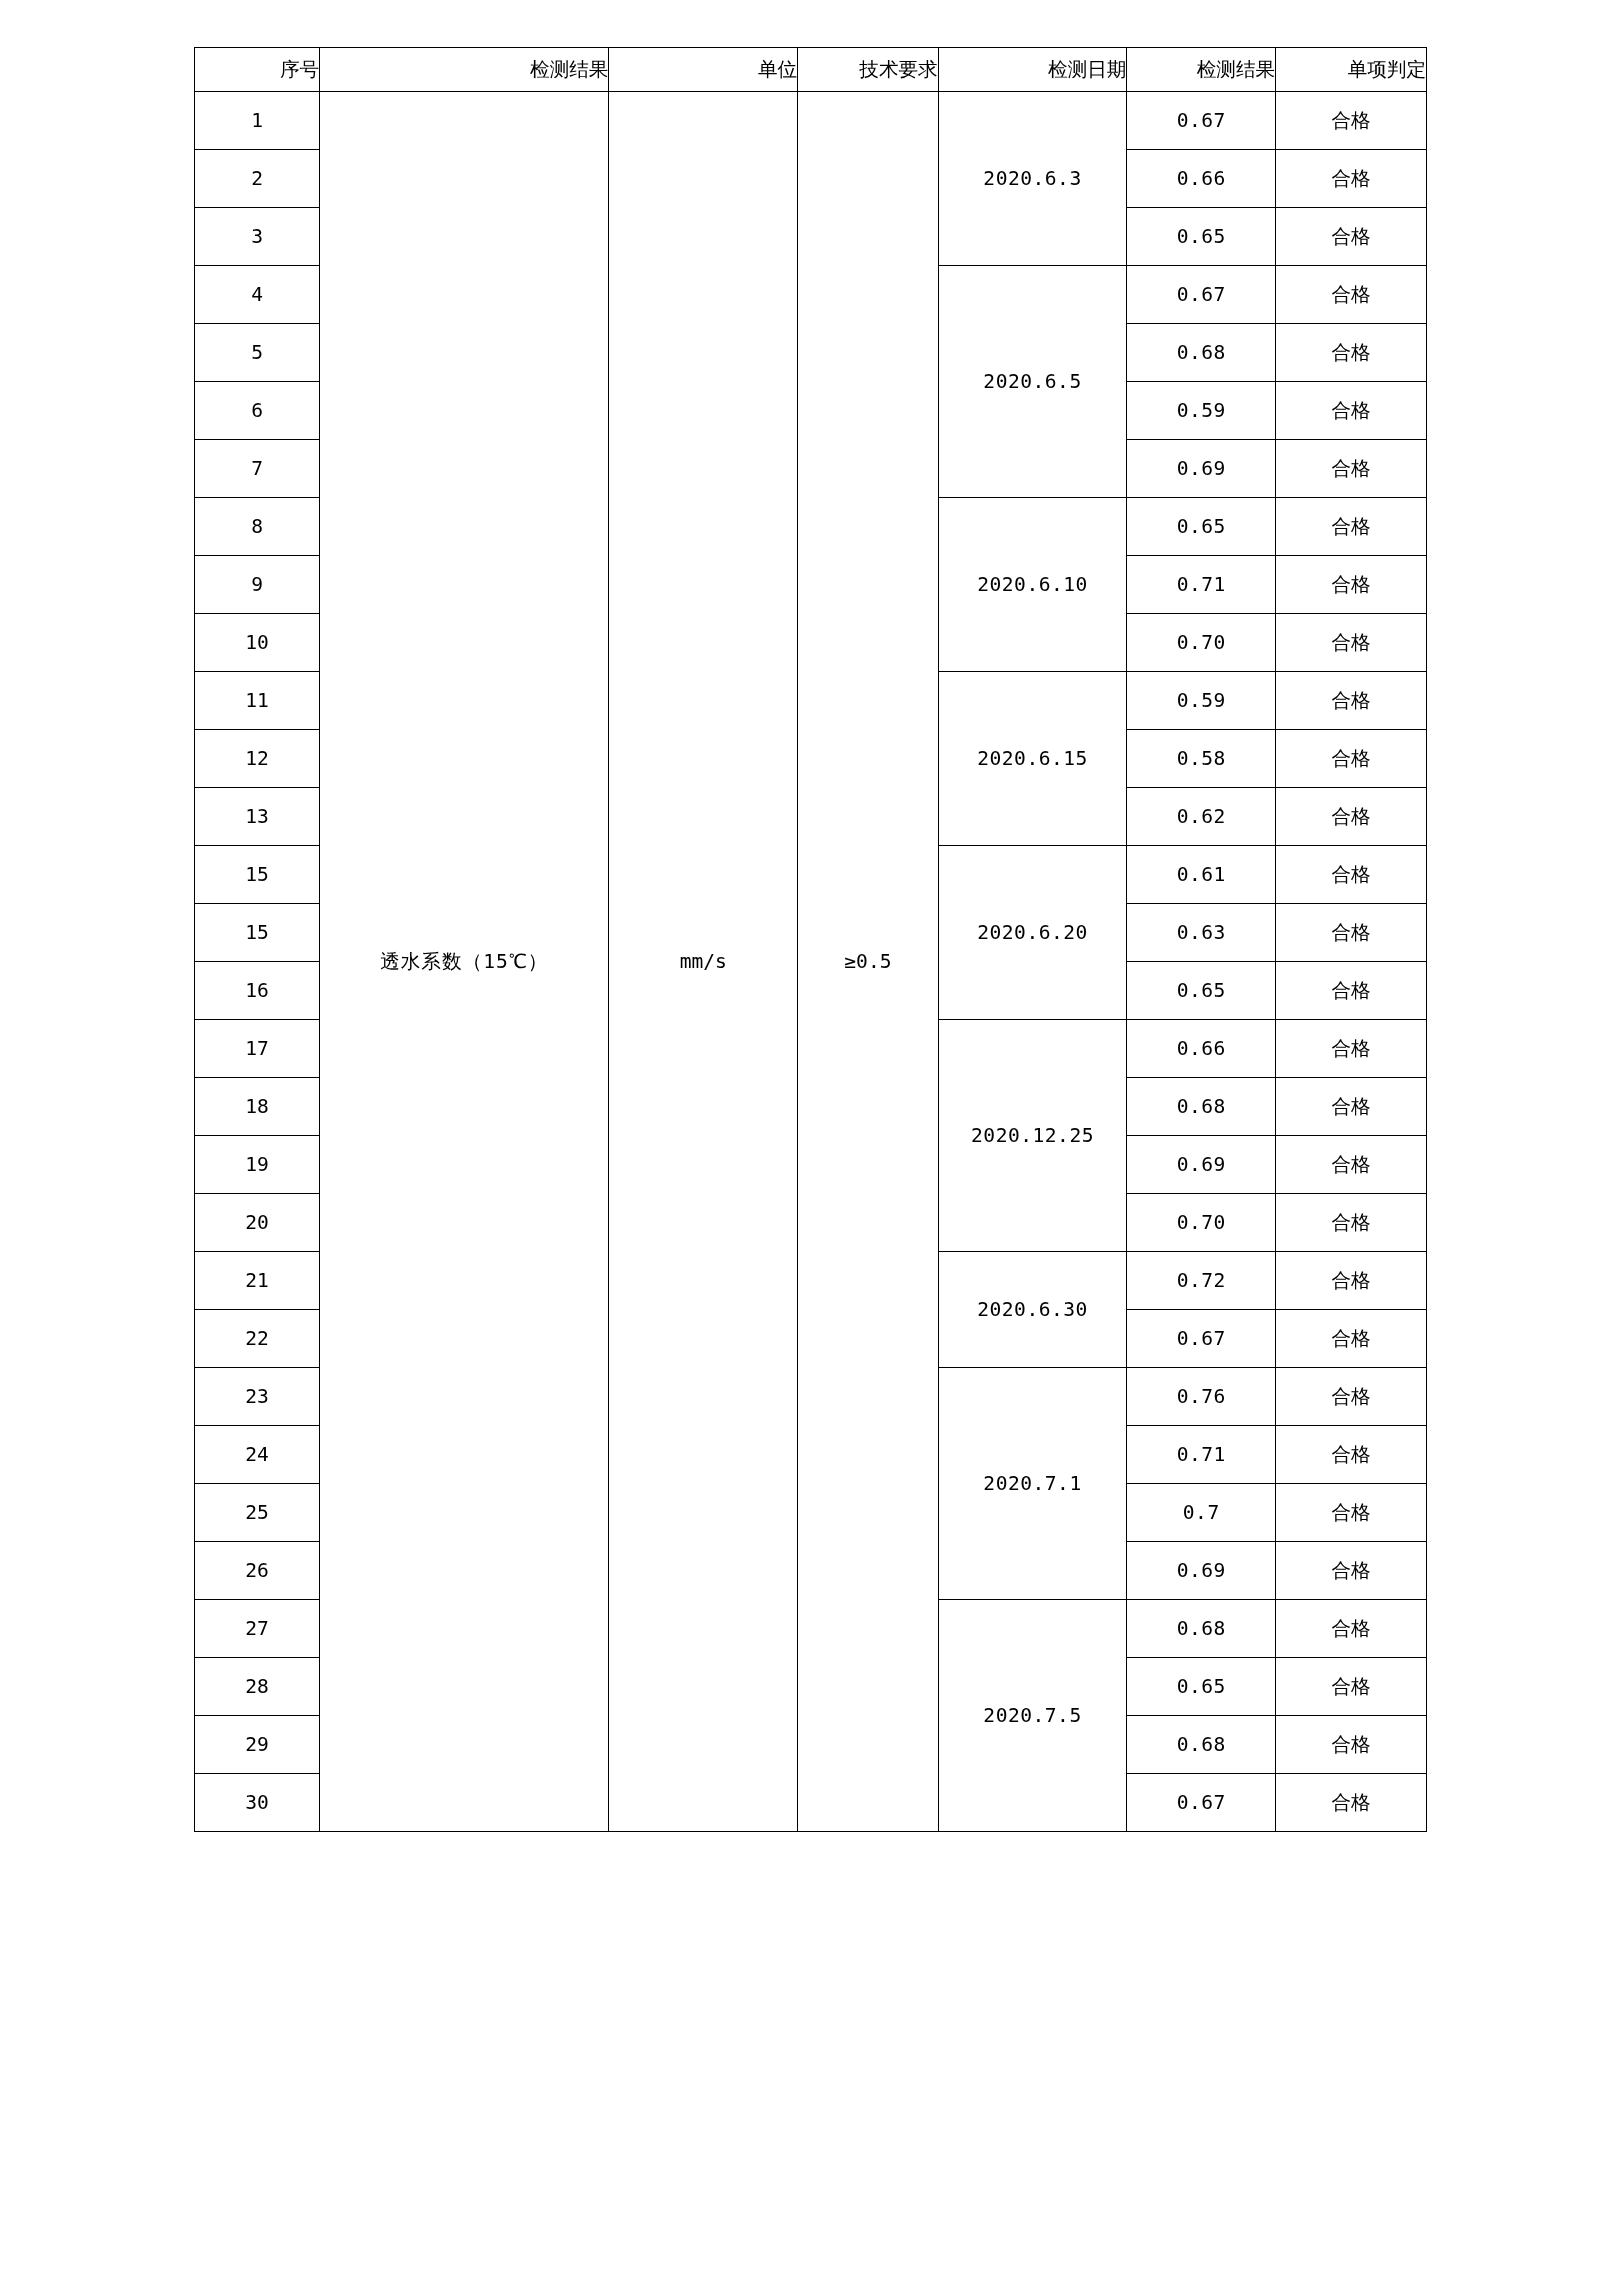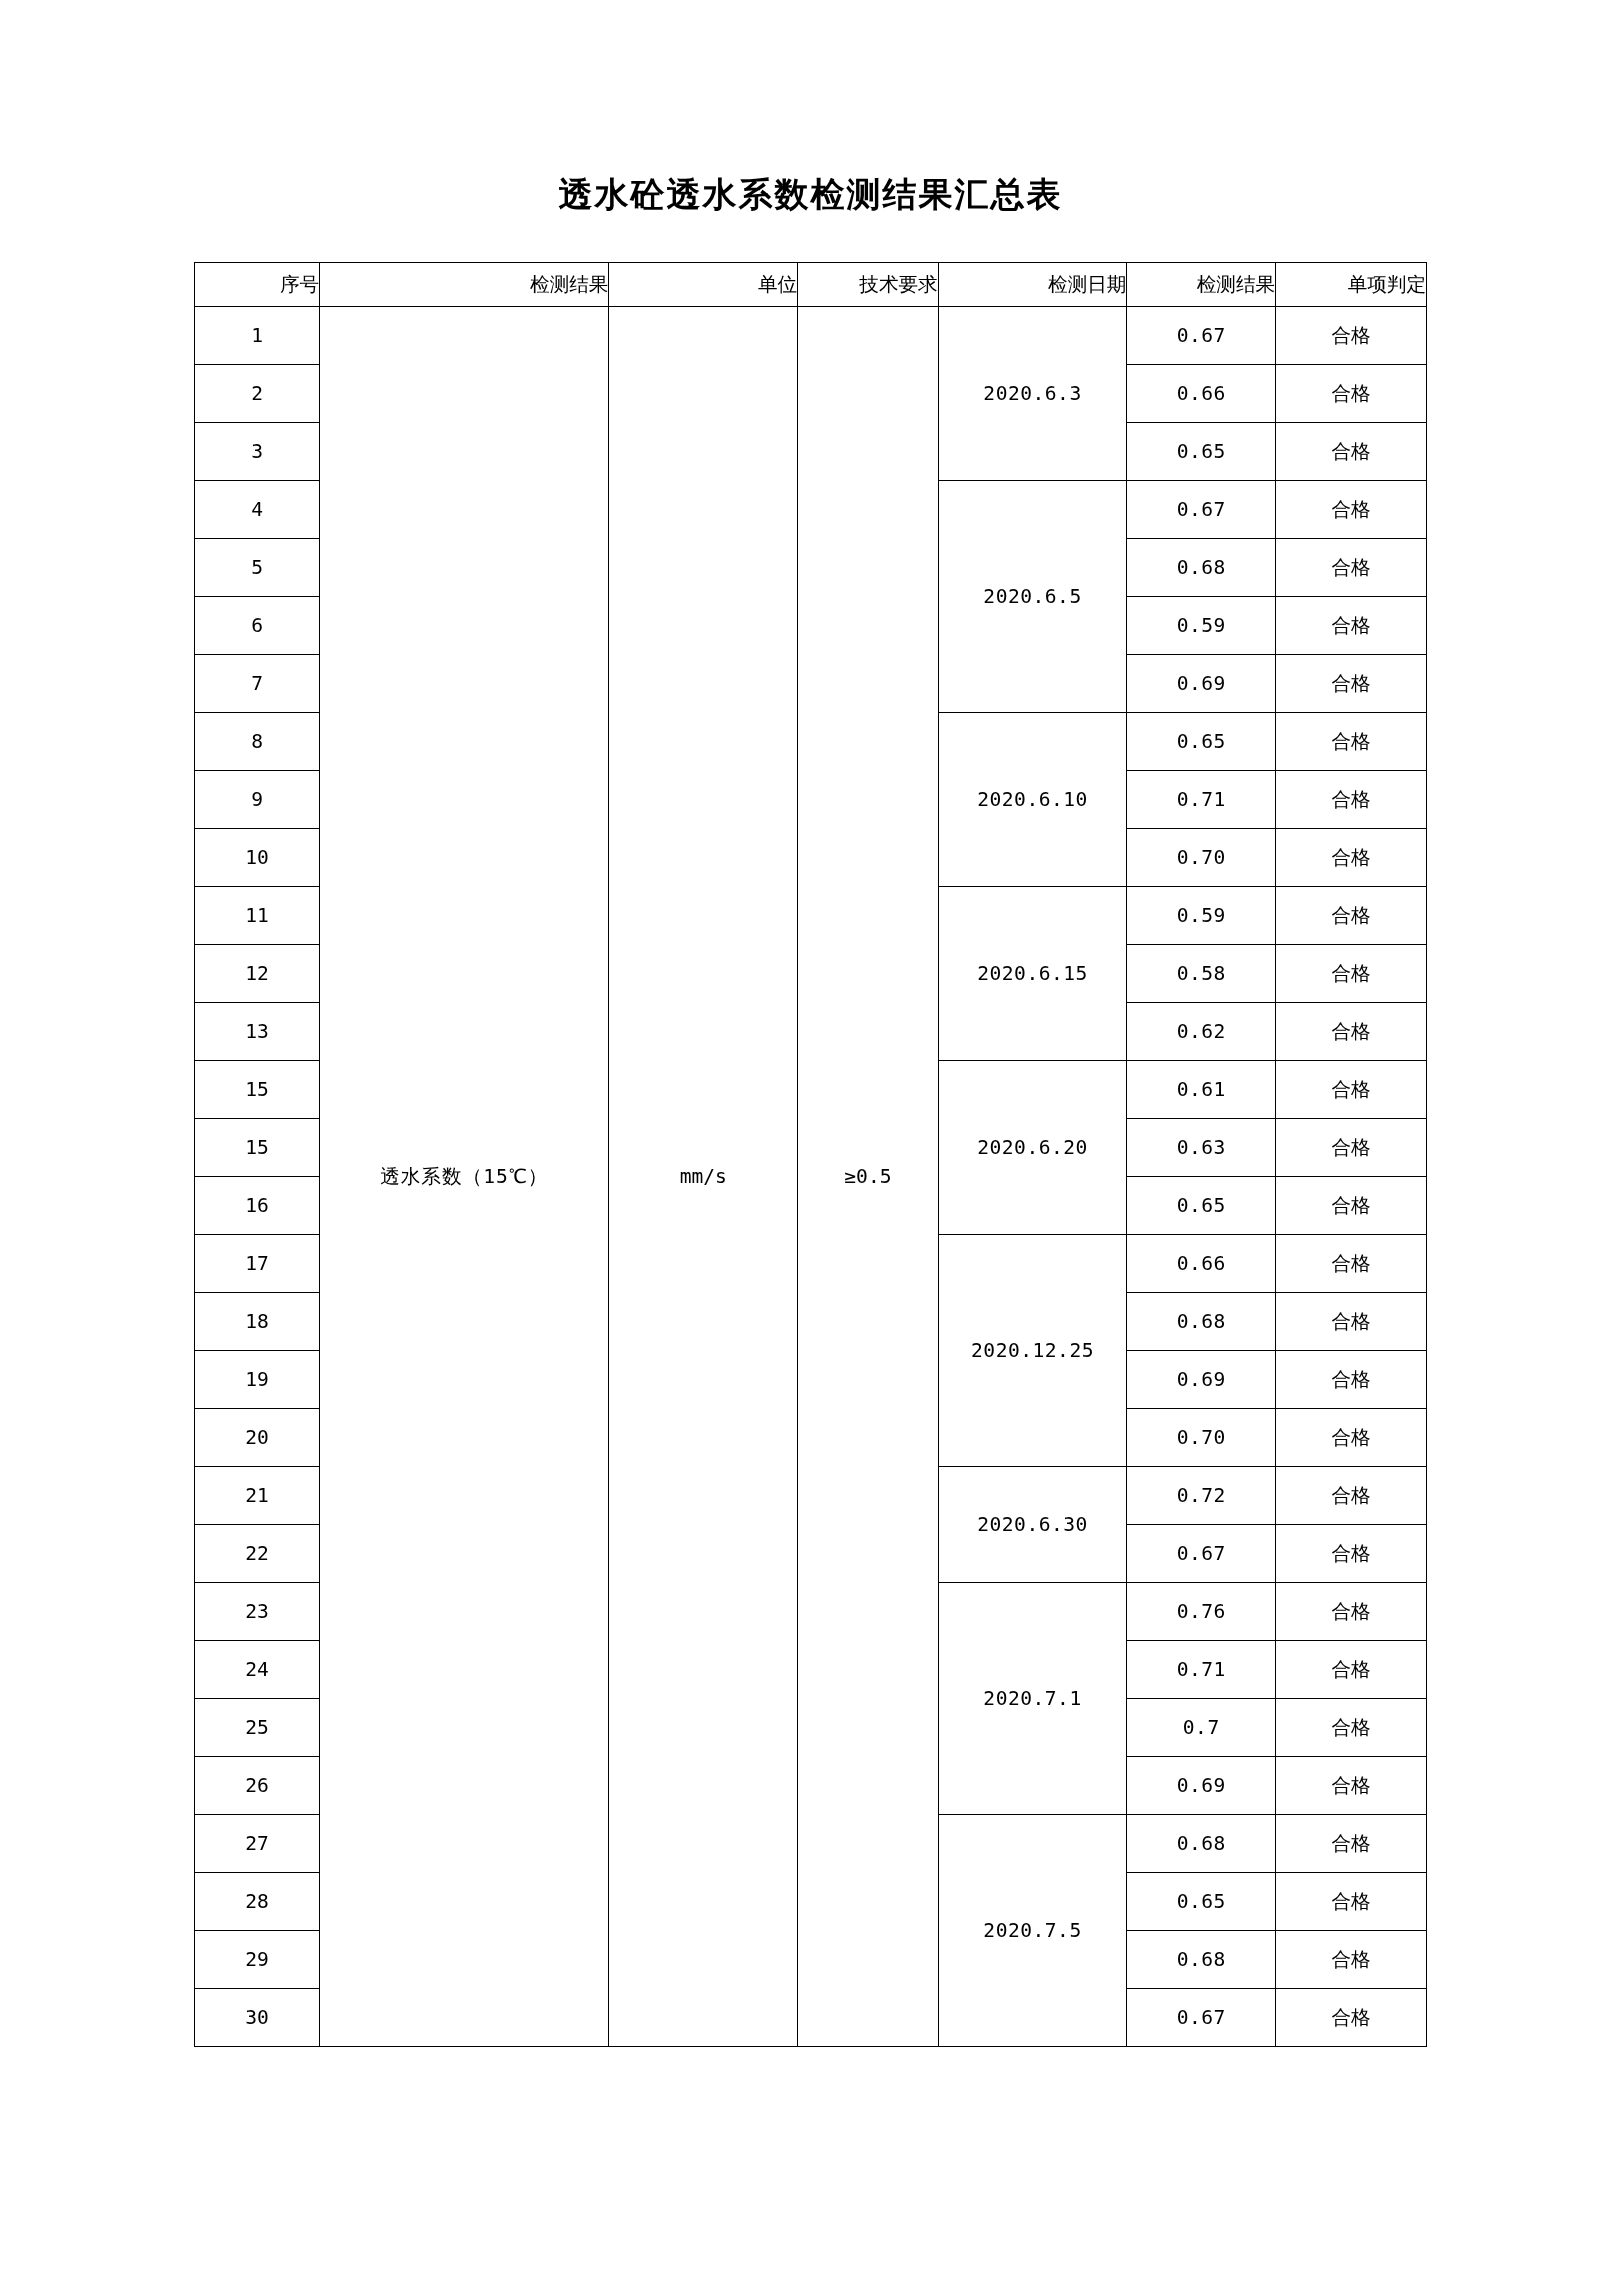--- a/index.html
+++ b/index.html
@@ -95,21 +95,20 @@
   .no-cell {
     font-family: "DejaVu Sans Mono", monospace;
     font-size: 19.6px;
   }
 </style>
 </head>
 <body>
 
 <div class="page">
 
-  <h1 class="doc-title">透水砼透水系数检测结果汇总表</h1>
 
   <div class="table-wrap">
     <table class="report">
       <colgroup>
         <col class="col-no">
         <col class="col-item">
         <col class="col-unit">
         <col class="col-req">
         <col class="col-date">
         <col class="col-result">

